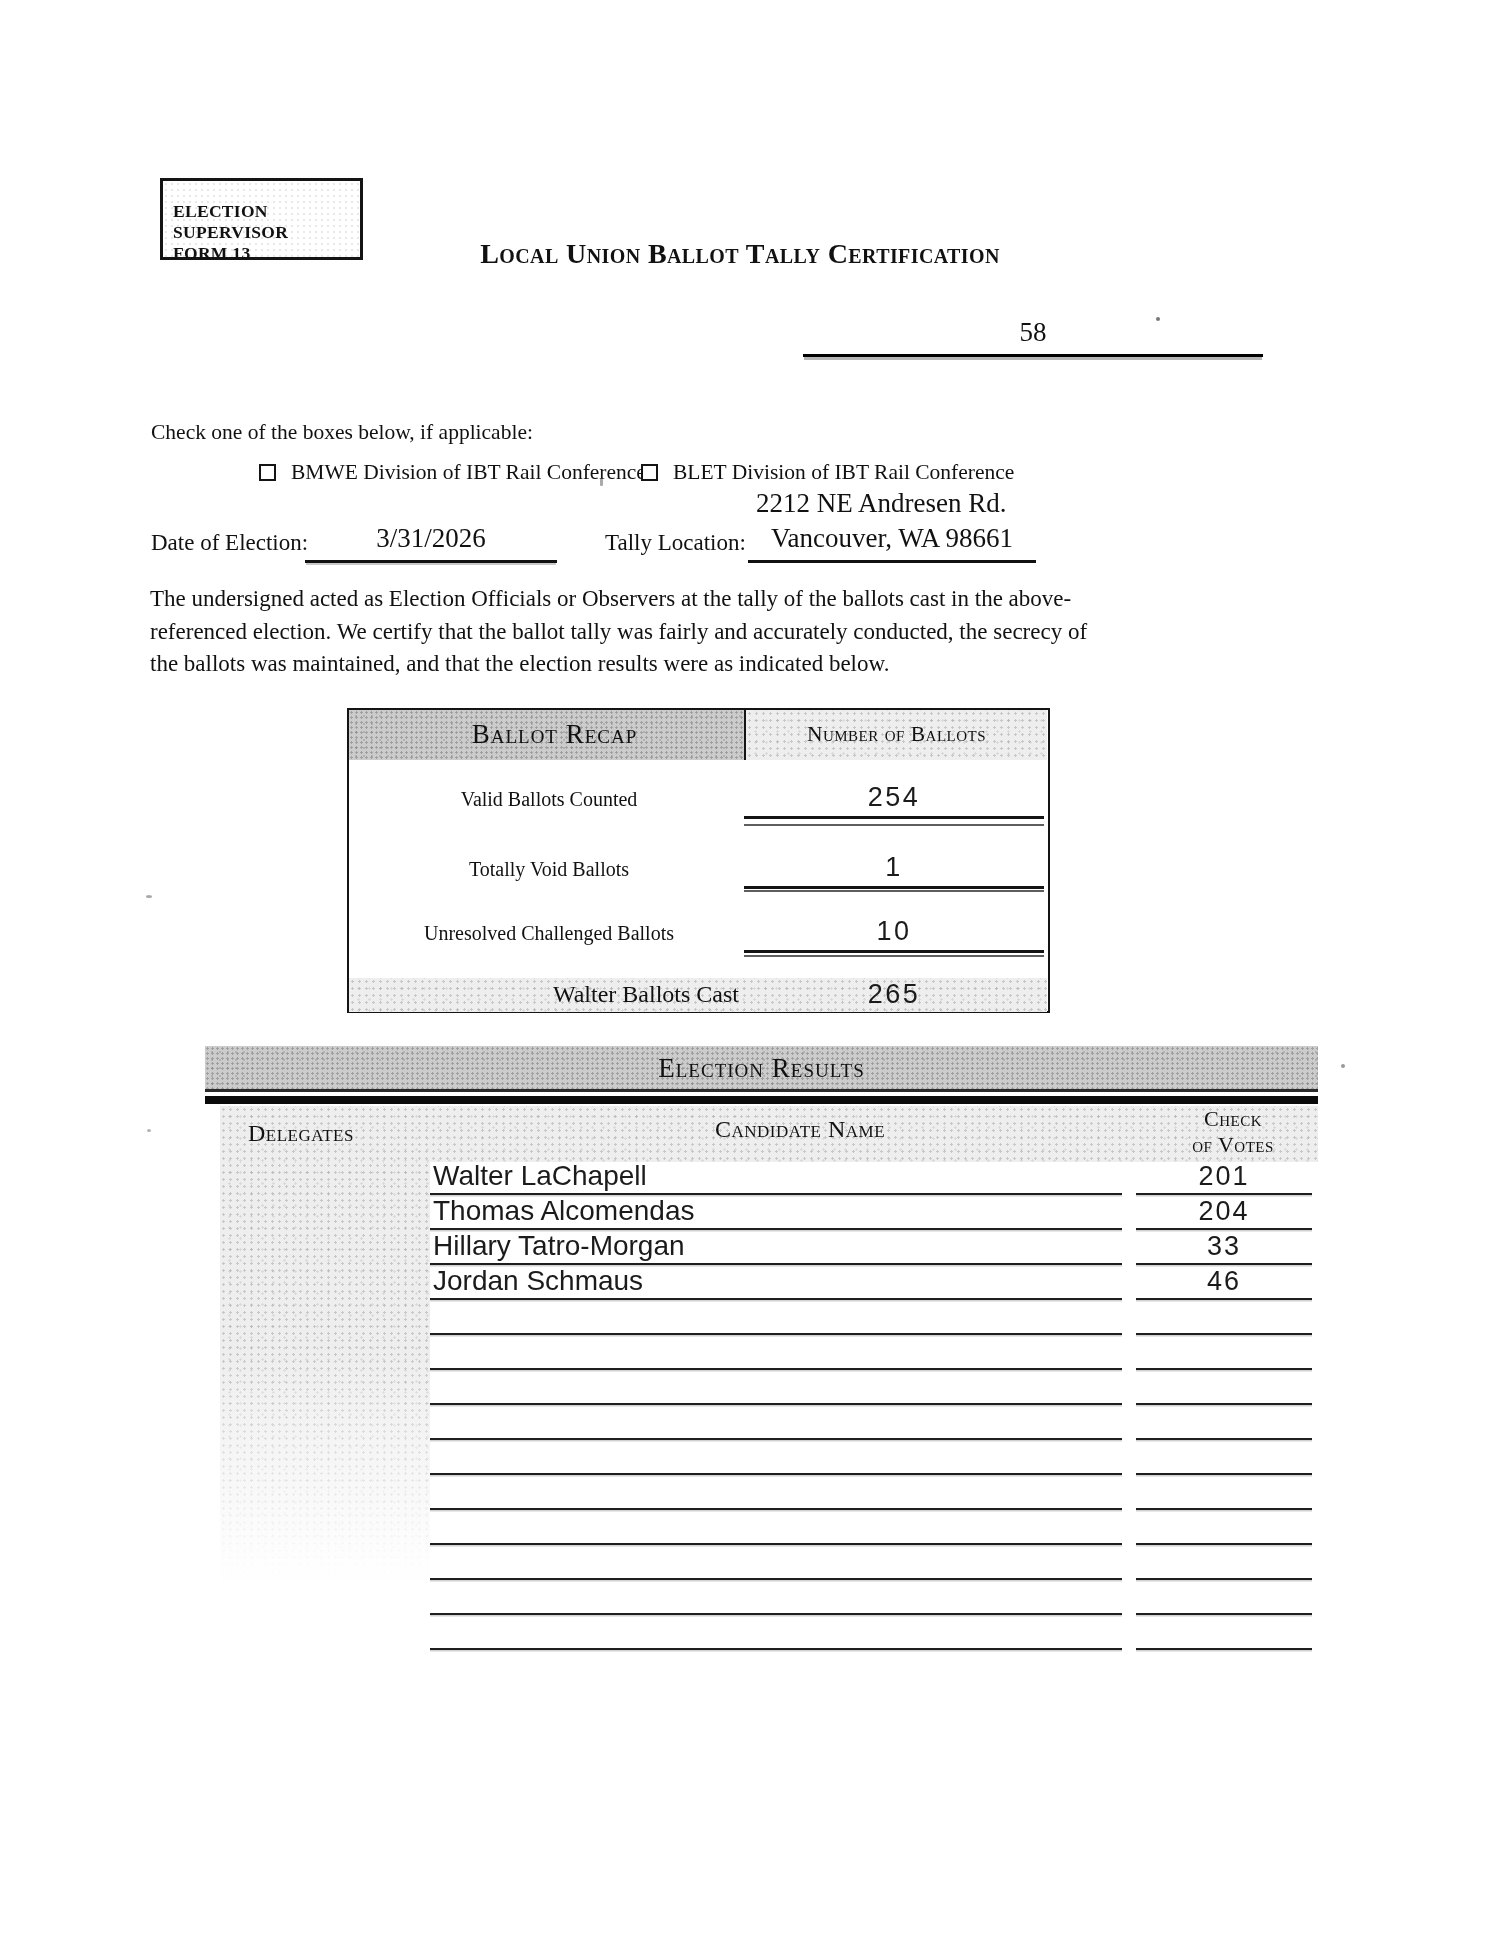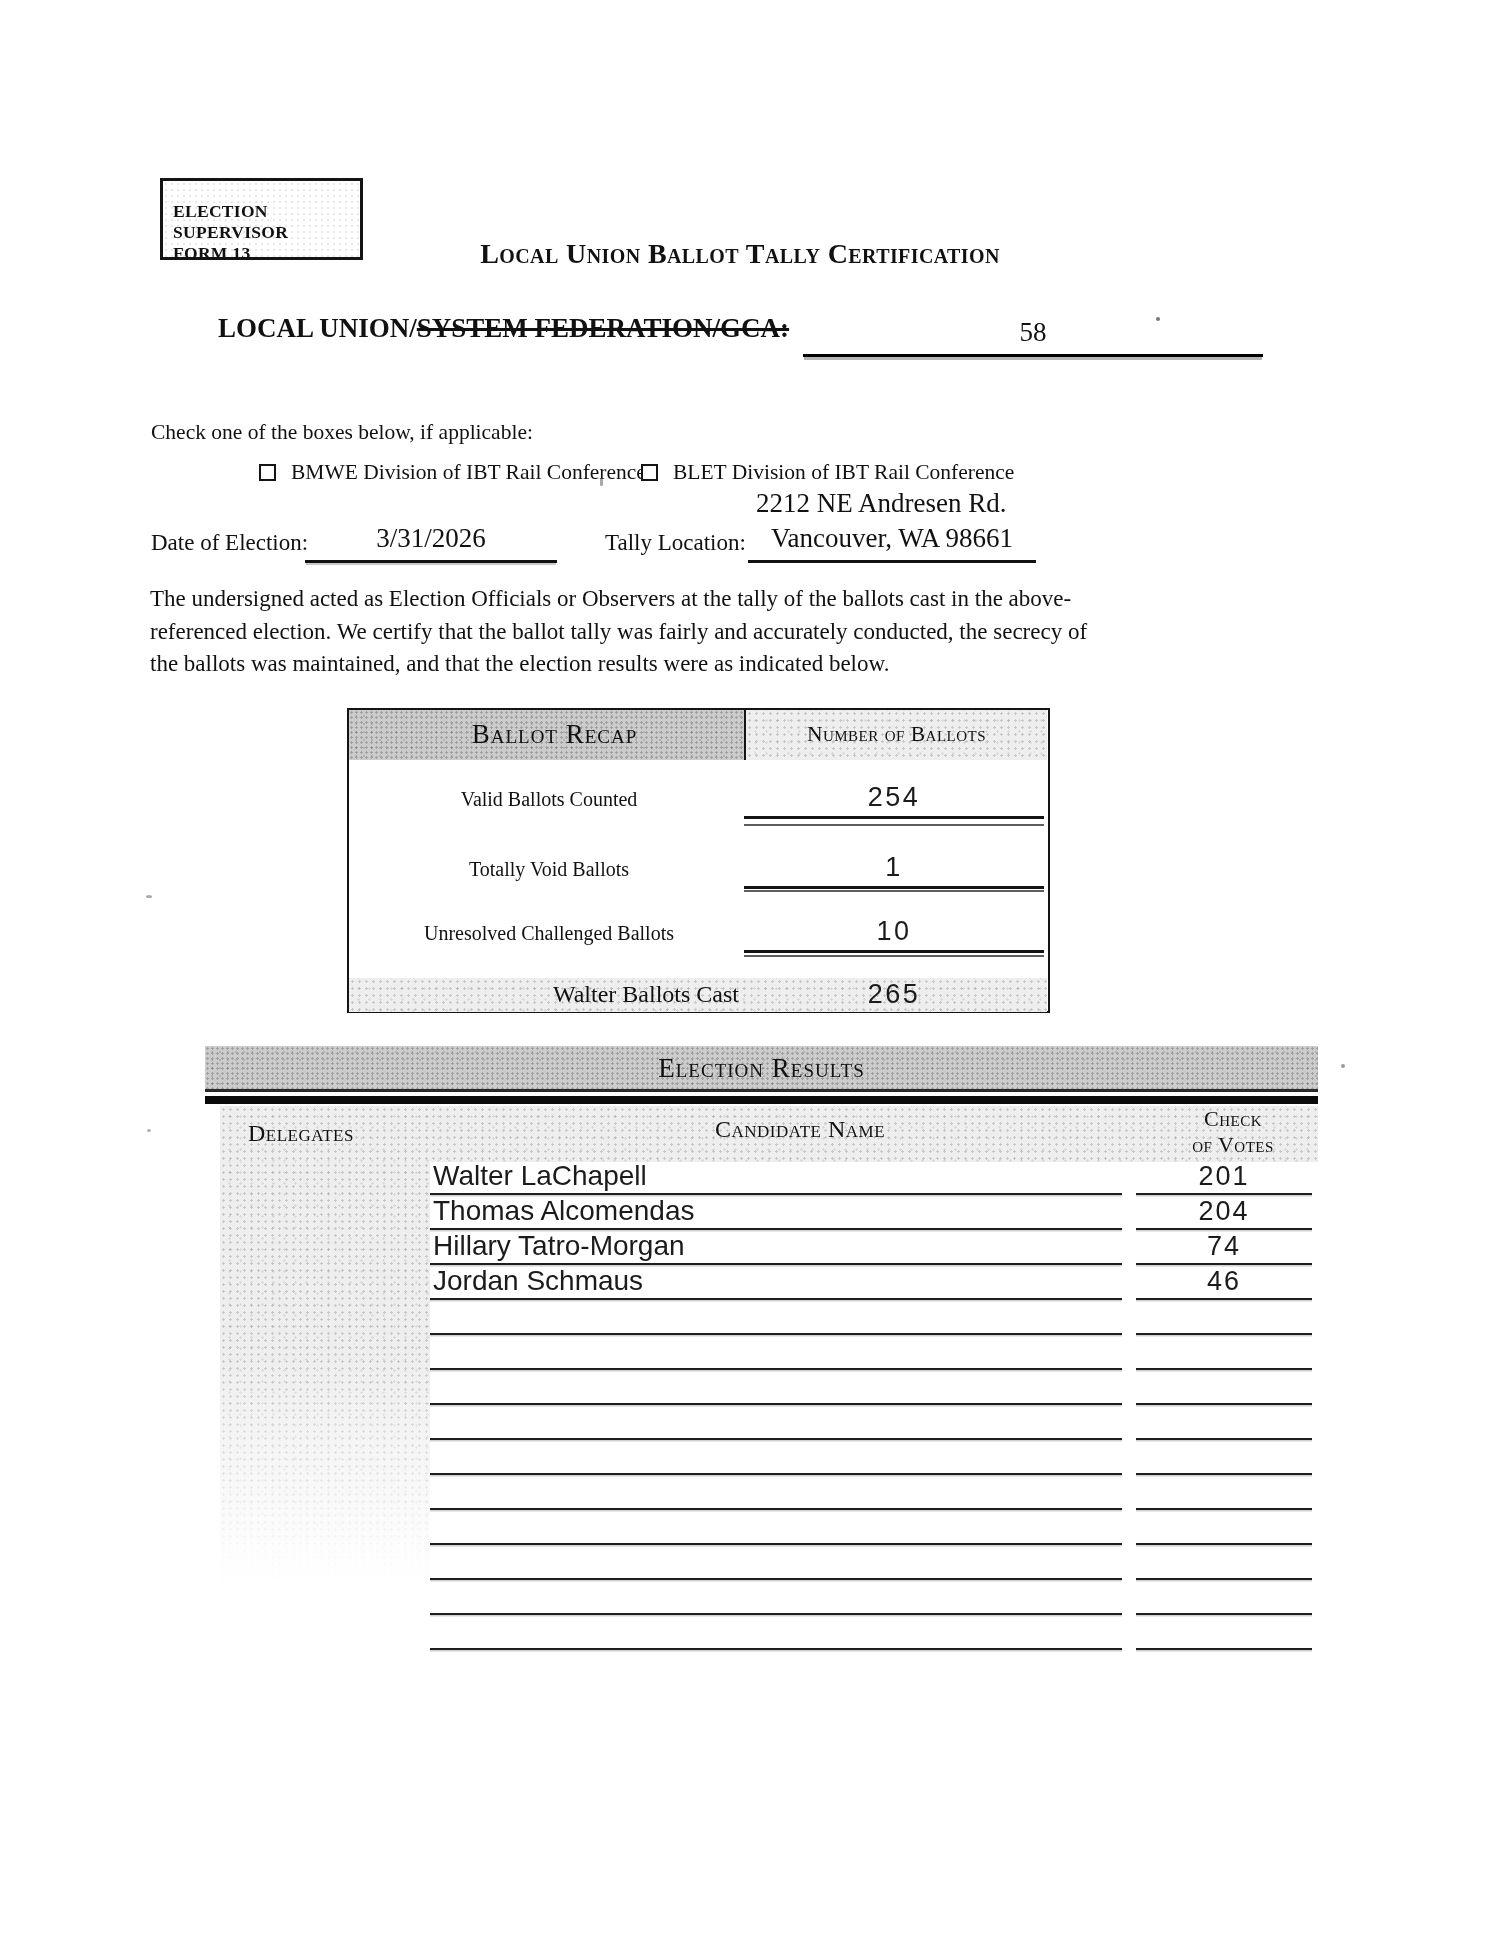--- a/index.html
+++ b/index.html
@@ -146,23 +146,20 @@
 <div id="page">
 
   <div id="form-box" class="abs tex-paper">
     <div>ELECTION</div>
     <div>SUPERVISOR</div>
     <div>FORM 13</div>
   </div>
 
   <div id="doc-title" class="abs sc">Local Union Ballot Tally Certification</div>
 
-  <div id="lu-line" class="abs">
-    <span>LOCAL UNION/</span><span class="struck">SYSTEM FEDERATION/GCA:</span>
-  </div>
   <div id="lu-fill" class="abs">
     <span>58</span>
   </div>
 
   <div id="check-instr" class="abs">Check one of the boxes below, if applicable:</div>
   <div id="cb1" class="abs checkbox"></div>
   <div id="cb1-label" class="abs">BMWE Division of IBT Rail Conference</div>
   <div id="cb2" class="abs checkbox"></div>
   <div id="cb2-label" class="abs">BLET Division of IBT Rail Conference</div>
 
@@ -228,21 +225,21 @@
       <div class="name-line" style="top: 1194px;">
         <span class="fill-sans">Thomas Alcomendas</span>
       </div>
       <div class="vote-line" style="top: 1194px;">
         <span class="fill-sans">204</span>
       </div>
       <div class="name-line" style="top: 1229px;">
         <span class="fill-sans">Hillary Tatro-Morgan</span>
       </div>
       <div class="vote-line" style="top: 1229px;">
-        <span class="fill-sans">74</span>
+        <span class="fill-sans">33</span>
       </div>
       <div class="name-line" style="top: 1264px;">
         <span class="fill-sans">Jordan Schmaus</span>
       </div>
       <div class="vote-line" style="top: 1264px;">
         <span class="fill-sans">46</span>
       </div>
       <div class="name-line" style="top: 1299px;"></div>
       <div class="vote-line" style="top: 1299px;"></div>
       <div class="name-line" style="top: 1334px;"></div>

